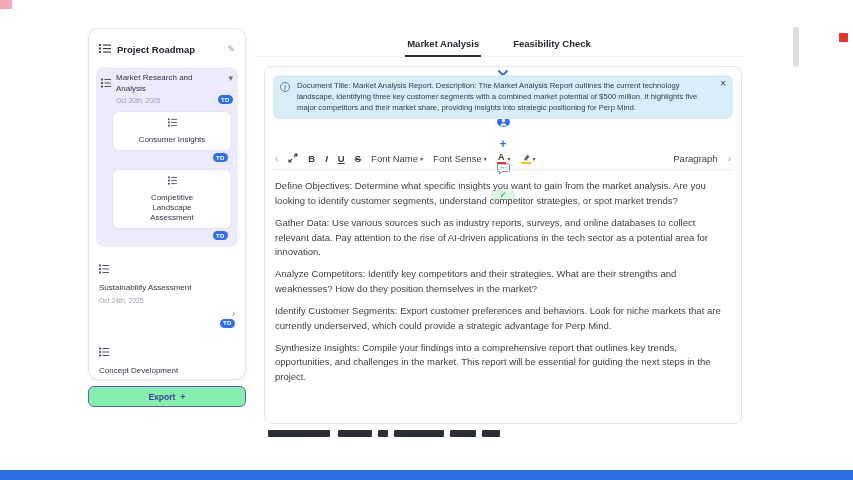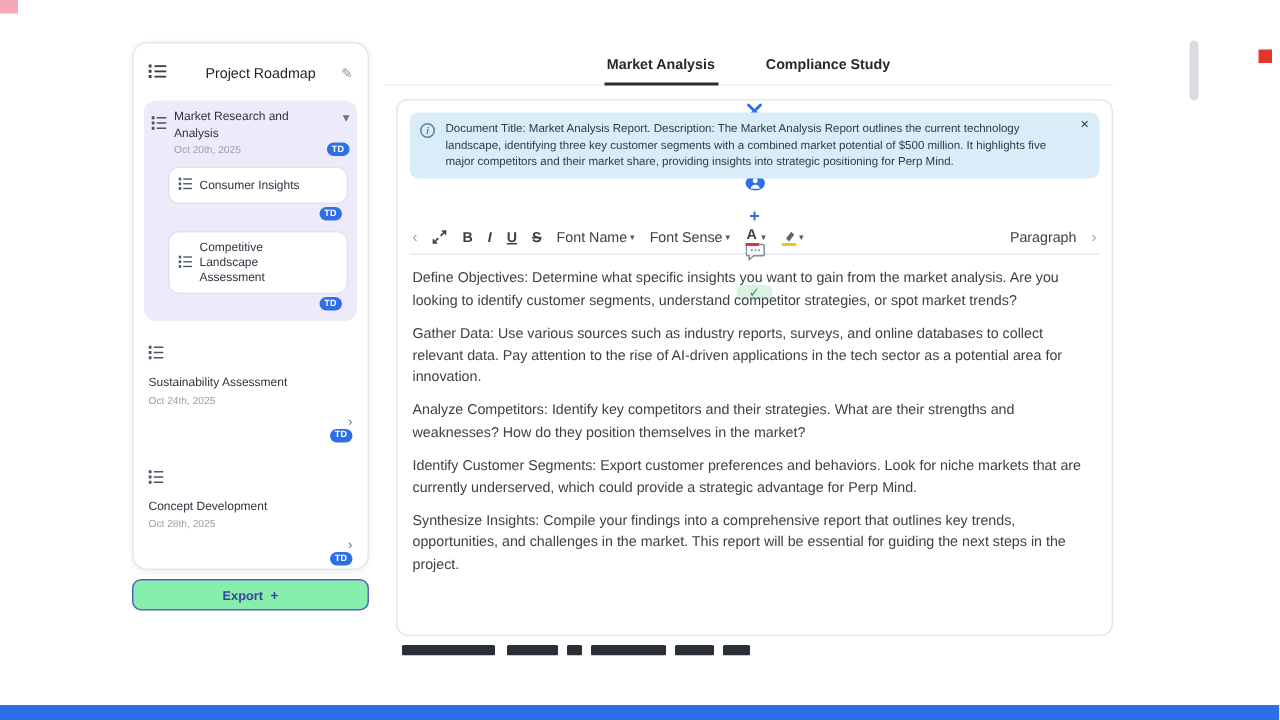--- a/index.html
+++ b/index.html
@@ -10,37 +10,37 @@
   .marker-tl { position:absolute; left:0; top:0; width:12px; height:9px; background:#f3aab6; }
   .marker-tr { position:absolute; left:839px; top:33px; width:9px; height:9px; background:#e2352e; }
   .page-scroll { position:absolute; left:793px; top:27px; width:6px; height:40px; background:#d9dce1; border-radius:3px; }
   .bottom-bar { position:absolute; left:0; top:470px; width:853px; height:10px; background:#2e6fe8; }
 
   
   .sidebar { position:absolute; left:88px; top:28px; width:158px; height:352px; background:#fff;
              border:1px solid #e3e6ec; border-radius:10px; box-shadow:0 1px 4px rgba(30,40,60,.08);
              padding:10px 7px 6px; overflow:hidden; }
   .sb-header { display:flex; align-items:center; gap:6px; padding:1px 3px 9px; }
-  .sb-title { flex:1; font-size:9.5px; font-weight:400; color:#20242c;margin-left:20px; }
+  .sb-title { flex:1; font-size:9.5px; font-weight:700; color:#20242c; }
   .edit-icon { color:#8a8f98; font-size:9px; line-height:1; }
 
   .group { background:#edeafa; border-radius:8px; padding:6px 5px 7px; }
   .item-row { display:flex; gap:5px; position:relative; }
   .item-icon { flex:none; margin-top:1px; }
   .item-main { flex:1; min-width:0; }
   .item-label { font-size:8px; color:#2f3440; line-height:10.5px; }
   .item-date { font-size:6.8px; color:#9aa0ab; margin-top:3px; }
   .item-right { display:flex; flex-direction:column; align-items:flex-end; justify-content:space-between; padding-top:1px; }
   .chev { color:#6b7280; font-size:9px; line-height:1; }
   .badge { background:#2e6fe8; color:#fff; font-size:6px; font-weight:700; padding:1.5px 3.5px;
            border-radius:7px; letter-spacing:.2px; line-height:1; }
 
   .subitem { background:#fff; border-radius:6px; margin:8px 2px 0 12px; padding:5px 6px;
              display:flex; align-items:center; gap:5px; font-size:8px; color:#2f3440;
-             box-shadow:0 0 0 1px #e4e0f4; line-height:10px; }
+             box-shadow:0 0 0 1px #e4e0f4; line-height:10px;flex-direction:column; }
   .sub-badge-row { display:flex; justify-content:flex-end; padding-right:5px; margin-top:3px; }
 
   .plain-item { margin-top:10px; padding:0 3px; }
   .plain-item .item-row { padding:2px 0;flex-direction:column; }
 
   .export-btn { position:absolute; left:88px; top:386px; width:158px; height:21px; background:#86efac;
                 border:1px solid #5a5ec2; border-radius:6px; display:flex; align-items:center;
                 justify-content:center; gap:5px; font-size:8.5px; font-weight:700; color:#3c3f9e; cursor:pointer; }
 
   
@@ -155,21 +155,21 @@
         <span class="item-icon">
           <svg width="9" height="9" viewBox="0 0 10 10">
             <rect x="0" y="0.5" width="2" height="2" fill="#4a5568"></rect>
               <rect x="3.5" y="1" width="6.5" height="1" fill="#4a5568"></rect>
             <rect x="0" y="4" width="2" height="2" fill="#4a5568"></rect>
               <rect x="3.5" y="4.5" width="6.5" height="1" fill="#4a5568"></rect>
             <rect x="0" y="7.5" width="2" height="2" fill="#4a5568"></rect>
               <rect x="3.5" y="8" width="6.5" height="1" fill="#4a5568"></rect>
           </svg>
         </span>
-        <span style="width:82px;">Competitive Landscape Assessment</span>
+        <span style="width:82px;text-align:center;">Competitive Landscape Assessment</span>
       </div>
       <div class="sub-badge-row">
           <span class="badge">TD</span>
         </div>
     </div>
 
     <div class="plain-item">
       <div class="item-row">
         <span class="item-icon">
           <svg width="10" height="10" viewBox="0 0 10 10">
@@ -239,21 +239,21 @@
     </div>
   </div>
 
   <button class="export-btn">
     <span>Export</span>
     <span style="font-size:9px;">+</span>
   </button>
 
   <div class="tabs">
     <div class="tab active">Market Analysis</div>
-    <div class="tab">Compliance Study</div>
+    <div class="tab">Feasibility Check</div>
   </div>
 
   <div class="editor">
 
     <div class="banner">
       <span class="info-badge">i</span>
       <span>Document Title: Market Analysis Report. Description: The Market Analysis Report outlines the current technology landscape, identifying three key customer segments with a combined market potential of $500 million. It highlights five major competitors and their market share, providing insights into strategic positioning for Perp Mind.</span>
       <span class="banner-close">×</span>
     </div>
 

